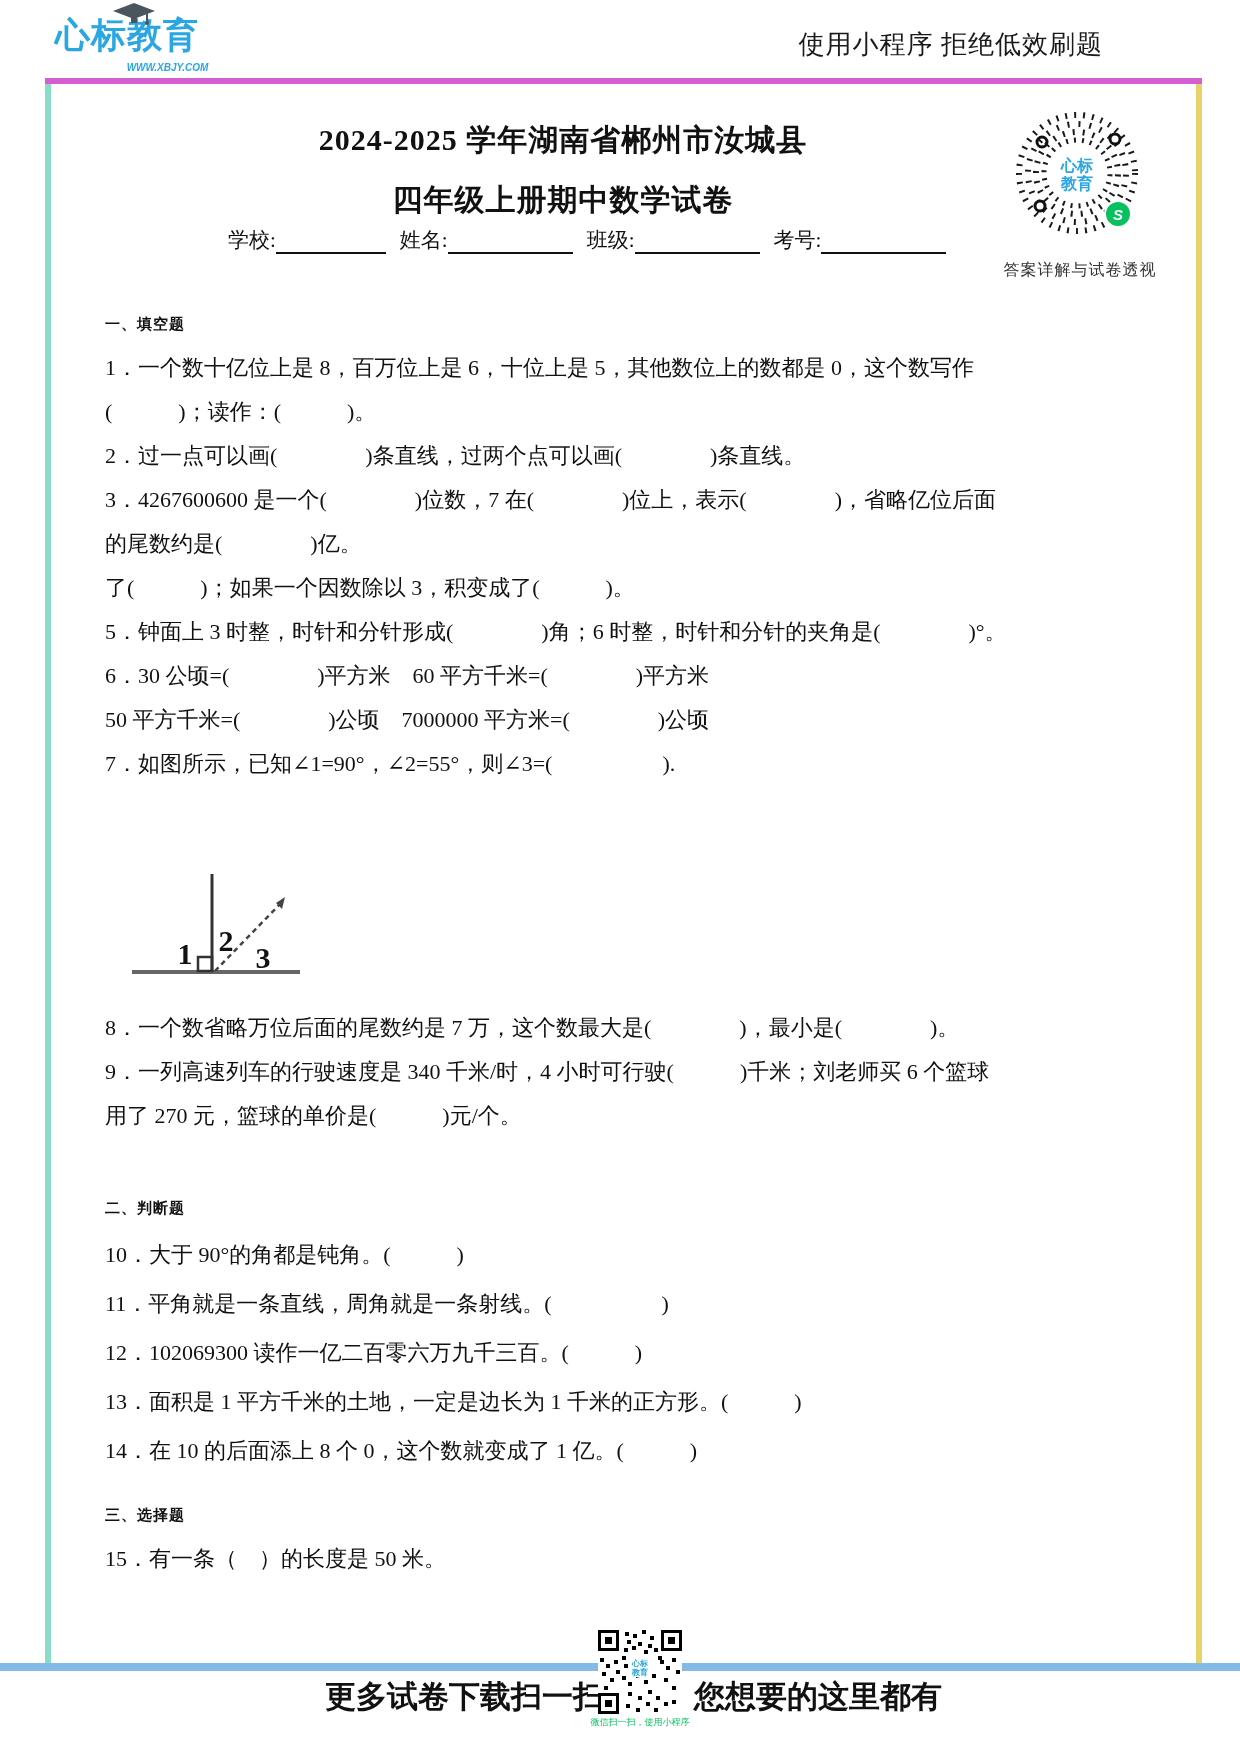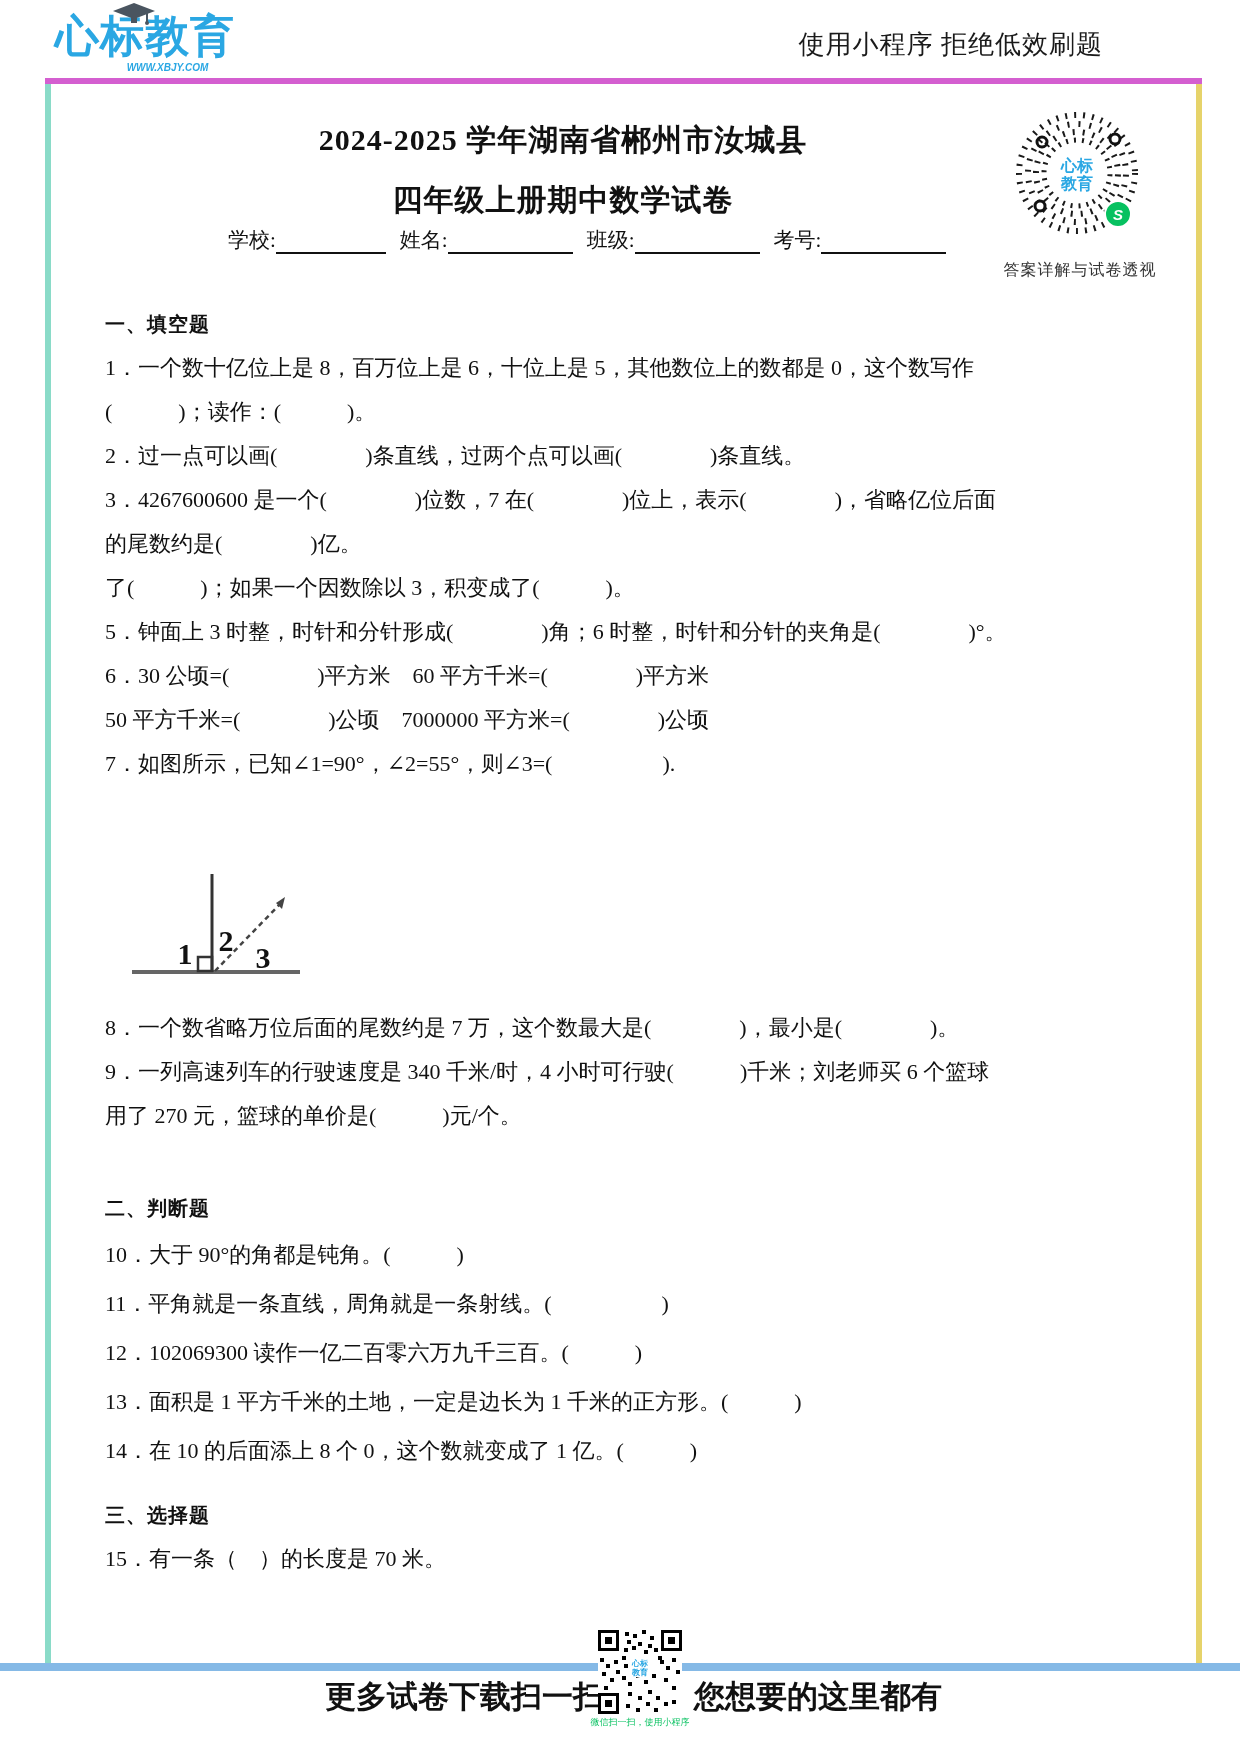--- a/index.html
+++ b/index.html
@@ -1,22 +1,22 @@
 <!DOCTYPE html>
 <html style="--logo-blue: #2aa7e3; --magenta: #d45fd0; --teal: #8adbc8; --yellow: #e6d36a; --footer-blue: #85b9e6; --wechat-green: #07c160;"><head>
 <meta charset="utf-8">
 <style>
   html,body{margin:0;padding:0;background:#fff;}
   .page{position:relative;width:1240px;height:1754px;background:#fff;overflow:hidden;
         font-family:"Liberation Serif","DejaVu Serif",serif;color:#111;}
 
   
   .logo{position:absolute;left:55px;top:10px;width:190px;height:70px;}
-  .logo-text{font-family:Liberation Sans, sans-serif;font-weight:bold;
-             font-size:44px;line-height:52px;color:var(--logo-blue,#2aa7e3);letter-spacing:1px;}
+  .logo-text{font-family:Liberation Serif, serif;font-weight:bold;
+             font-size:35px;line-height:52px;color:var(--logo-blue,#2aa7e3);letter-spacing:1px;}
   .logo-cap{position:absolute;left:58px;top:-7px;}
   .logo-url{position:absolute;left:50px;top:52px;width:125px;text-align:center;
             font-family:"Liberation Sans",sans-serif;font-style:italic;font-weight:bold;
             font-size:10px;color:var(--logo-blue,#2aa7e3);}
   .slogan{position:absolute;top:27px;right:137px;font-size:26px;color:#1a1a1a;letter-spacing:1px;}
 
   
   .line-magenta{position:absolute;left:45px;top:78px;width:1157px;height:6px;background:var(--magenta,#d45fd0);}
   .border-left{position:absolute;left:45px;top:84px;width:6px;height:1579px;background:var(--teal,#8adbc8);}
   .border-right{position:absolute;left:1196px;top:84px;width:6px;height:1579px;background:var(--yellow,#e6d36a);}
@@ -33,21 +33,21 @@
   .blank.b1{width:110px;} .blank.b2{width:125px;}
 
   
   .qr-top{position:absolute;left:1012px;top:108px;width:130px;height:132px;}
   .qr-top-caption{position:absolute;left:1000px;top:260px;width:160px;text-align:center;
                   font-family:"Liberation Sans",sans-serif;font-size:16px;color:#333;letter-spacing:1px;}
 
   
   .paper-body{position:absolute;left:105px;top:302px;width:940px;font-size:22px;}
   .sec-heading{margin:0;font-family:"Liberation Sans","DejaVu Sans",sans-serif;
-               font-size:20px;font-weight:bold;height:44px;line-height:44px;letter-spacing:1px;}
+               font-size:15px;font-weight:bold;height:44px;line-height:44px;letter-spacing:1px;}
   .line{margin:0;height:44px;line-height:44px;white-space:pre;}
   .sec2 .line{height:49px;line-height:49px;}
   .sec2{margin-top:48px;}
   .sec3{margin-top:18px;}
   .fig-wrap{margin:85px 0 25px 25px;width:175px;height:110px;}
 
   
   .footer-line{position:absolute;left:0;top:1663px;width:1240px;height:8px;background:var(--footer-blue,#85b9e6);}
   .footer-text{position:absolute;top:1676px;font-family:"Liberation Sans","DejaVu Sans",sans-serif;
                font-weight:bold;font-size:31px;color:#111;white-space:pre;}
@@ -144,21 +144,21 @@
       <h3 class="sec-heading">二、判断题</h3>
       <p class="line">10．大于 90°的角都是钝角。(　　　)</p>
       <p class="line">11．平角就是一条直线，周角就是一条射线。(　　　　　)</p>
       <p class="line">12．102069300 读作一亿二百零六万九千三百。(　　　)</p>
       <p class="line">13．面积是 1 平方千米的土地，一定是边长为 1 千米的正方形。(　　　)</p>
       <p class="line">14．在 10 的后面添上 8 个 0，这个数就变成了 1 亿。(　　　)</p>
     </div>
 
     <div class="sec3">
       <h3 class="sec-heading">三、选择题</h3>
-      <p class="line">15．有一条（　）的长度是 70 米。</p>
+      <p class="line">15．有一条（　）的长度是 50 米。</p>
     </div>
 
   </div>
 
   <div class="footer-line"></div>
   <div class="footer-text ft-left">更多试卷下载扫一扫</div>
   <div class="qr-bottom">
     <svg width="84" height="84" viewBox="0 0 84 84">
       <rect x="0" y="0" width="84" height="84" fill="#fff"></rect>
       <g fill="#000">

